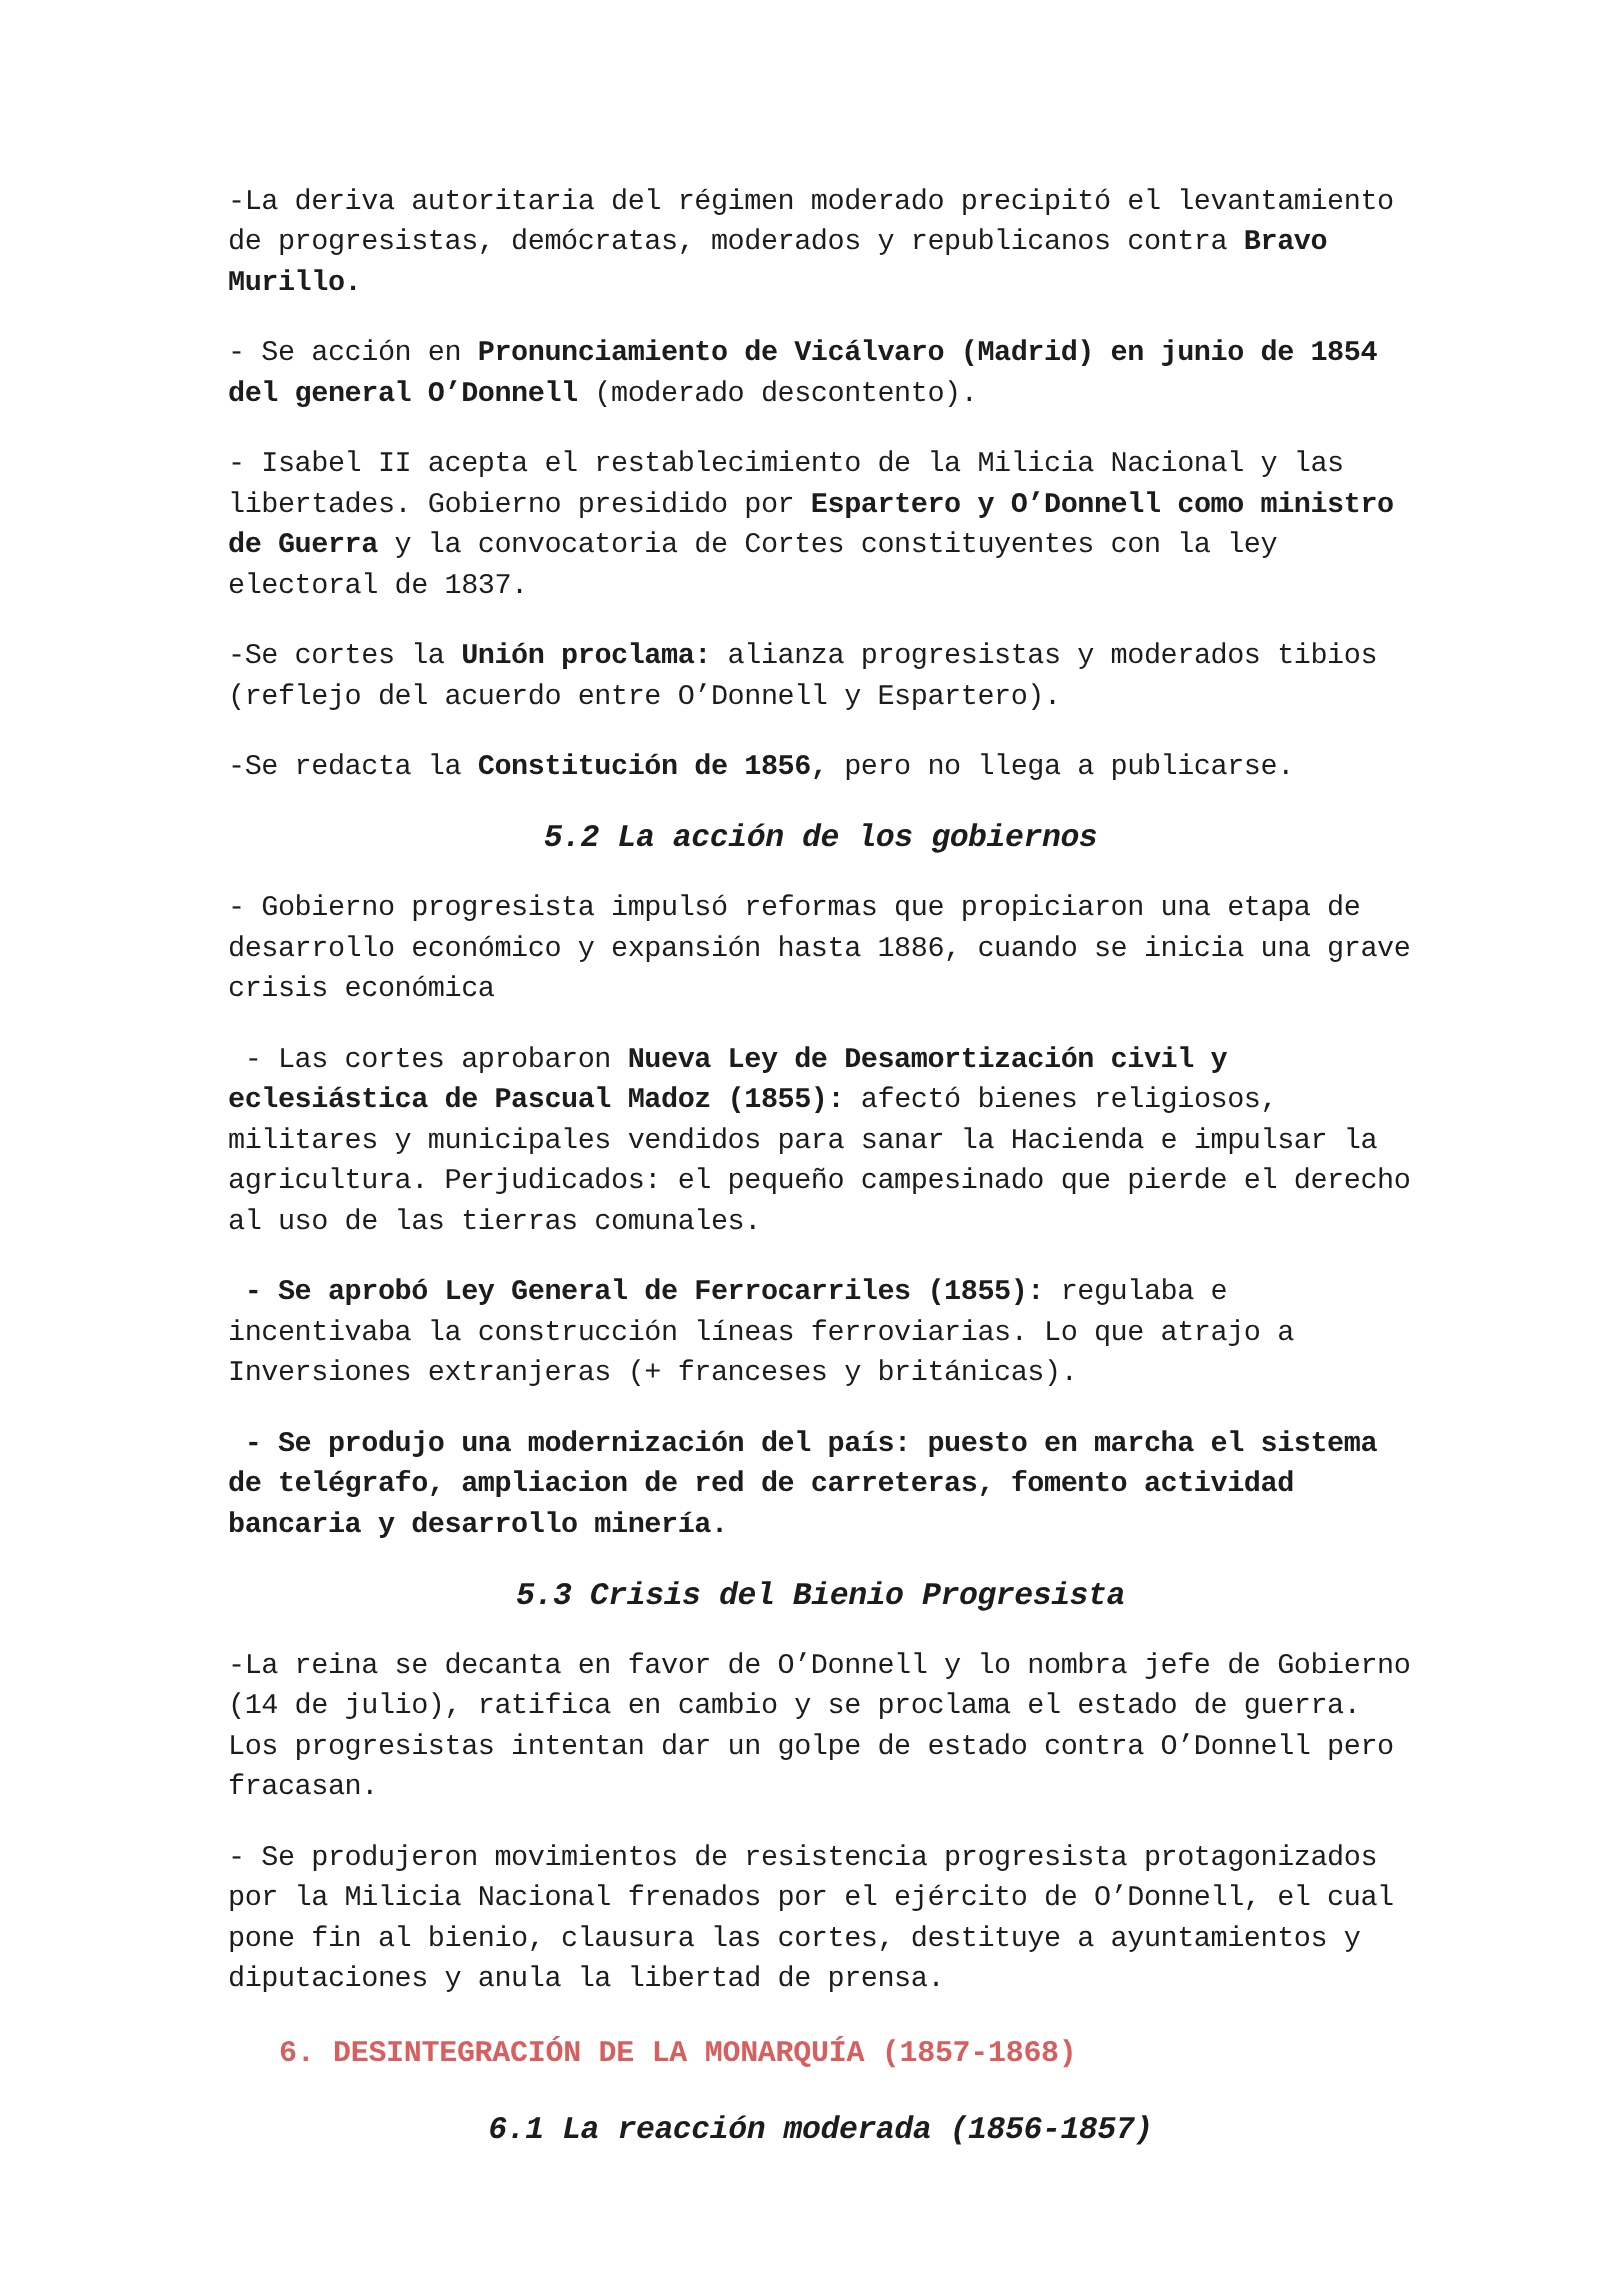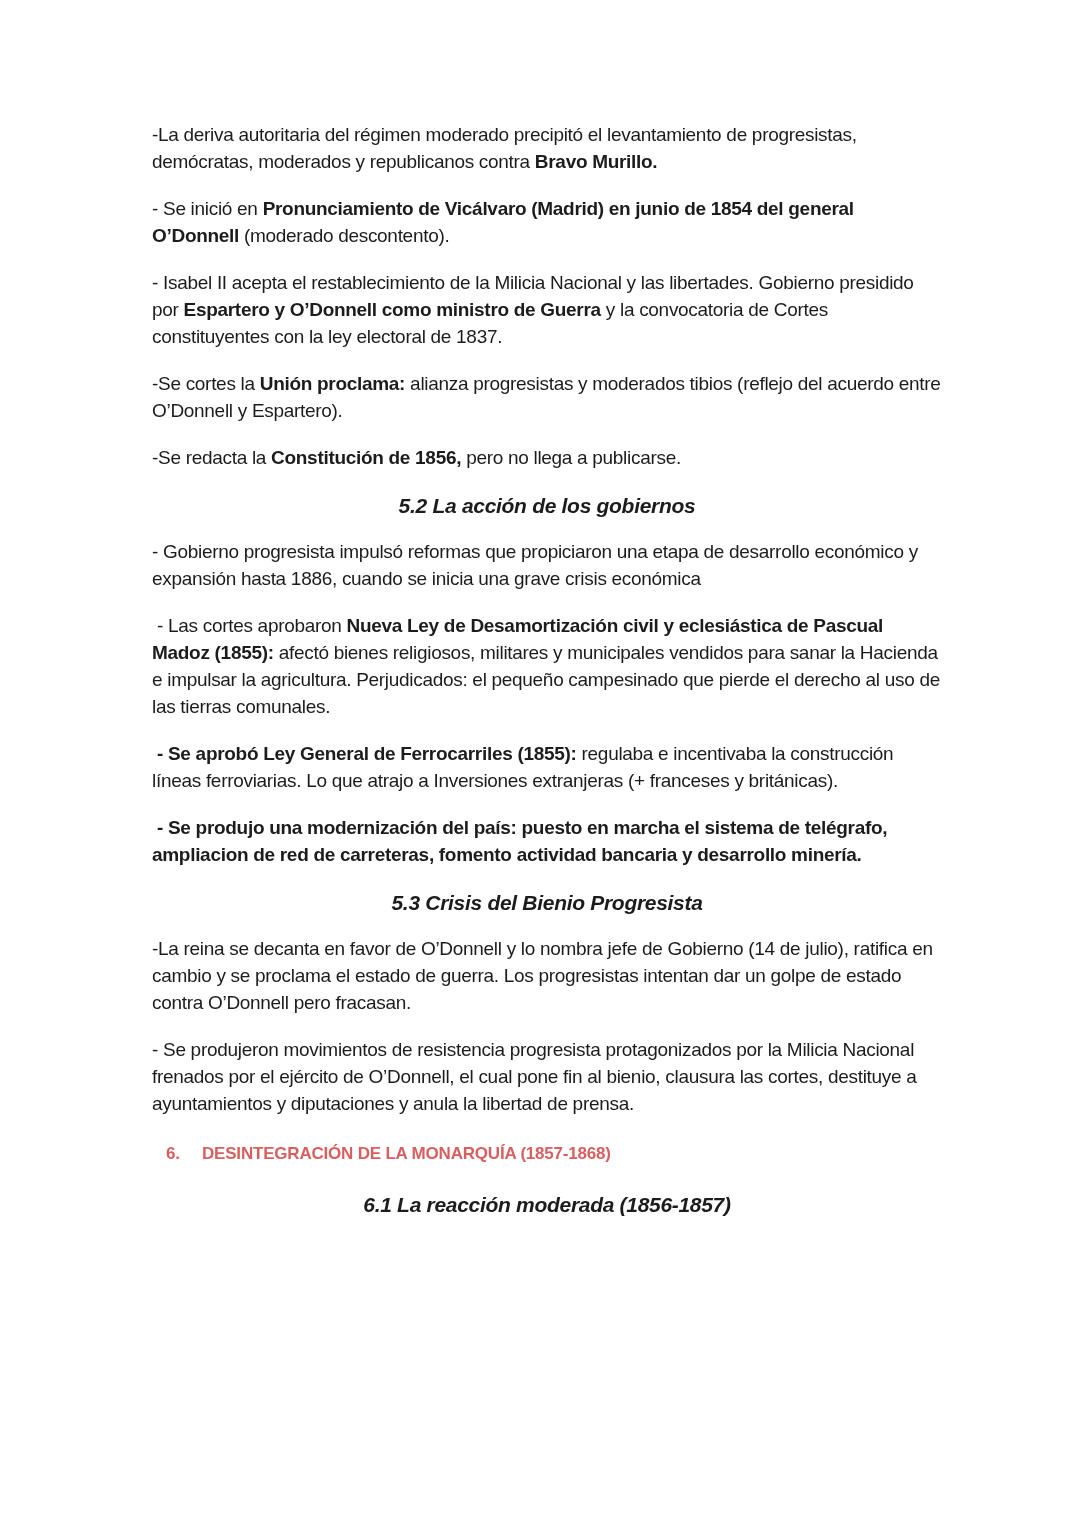--- a/index.html
+++ b/index.html
@@ -6,21 +6,21 @@
     margin: 0;
     padding: 0;
     background: #ffffff;
   }
   .page {
     position: relative;
     width: 1028px;
     height: 1525px;
     background: #ffffff;
     overflow: hidden;
-    font-family: Liberation Sans, sans-serif;
+    font-family: Liberation Mono, monospace;
     color: var(--text-color, #1c1c1c);
     padding-left: 36px;
   }
   .content {
     position: absolute;
     left: 152px;
     top: 121px;
     width: 790px;
   }
   .para {
@@ -38,41 +38,41 @@
     font-weight: bold;
     font-style: italic;
     letter-spacing: -0.3px;
     margin: 2px 0 17px 0;
     color: var(--text-color, #1c1c1c);
     white-space: pre-wrap;
     text-align: center;
   }
   .h-red {
     color: var(--accent-red, #d85f5f);
-    font-size: 17px;
+    font-size: 20px;
     line-height: 33px;
     font-weight: bold;
     letter-spacing: -0.2px;
-    margin: 10px 0 20px 14px;
+    margin: 10px 0 20px 34px;
     white-space: pre-wrap;
   }
   .h-red .num {
     display: inline-block;
     min-width: 36px;
   }
 </style>
 </head>
 <body style="background: rgb(255, 255, 255);">
 
 <div class="page">
   <div class="content">
 
     <p class="para"><span>-La deriva autoritaria del régimen moderado precipitó el levantamiento de progresistas, demócratas, moderados y republicanos contra </span><b>Bravo Murillo.</b></p>
 
-    <p class="para"><span>- Se inició en </span><b>Pronunciamiento de Vicálvaro (Madrid) en junio de 1854 del general O’Donnell</b><span> (moderado descontento).</span></p>
+    <p class="para"><span>- Se acción en </span><b>Pronunciamiento de Vicálvaro (Madrid) en junio de 1854 del general O’Donnell</b><span> (moderado descontento).</span></p>
 
 
     <p class="para"><span>- Isabel II acepta el restablecimiento de la Milicia Nacional y las libertades. Gobierno presidido por </span><b>Espartero y O’Donnell como ministro de Guerra</b><span> y la convocatoria de Cortes constituyentes con la ley electoral de 1837.</span></p>
 
     <p class="para"><span>-Se cortes la </span><b>Unión proclama:</b><span> alianza progresistas y moderados tibios (reflejo del acuerdo entre O’Donnell y Espartero).</span></p>
 
     <p class="para"><span>-Se redacta la </span><b>Constitución de 1856,</b><span> pero no llega a publicarse.</span></p>
 
     <h2 class="h-sub">5.2 La acción de los gobiernos</h2>
 

